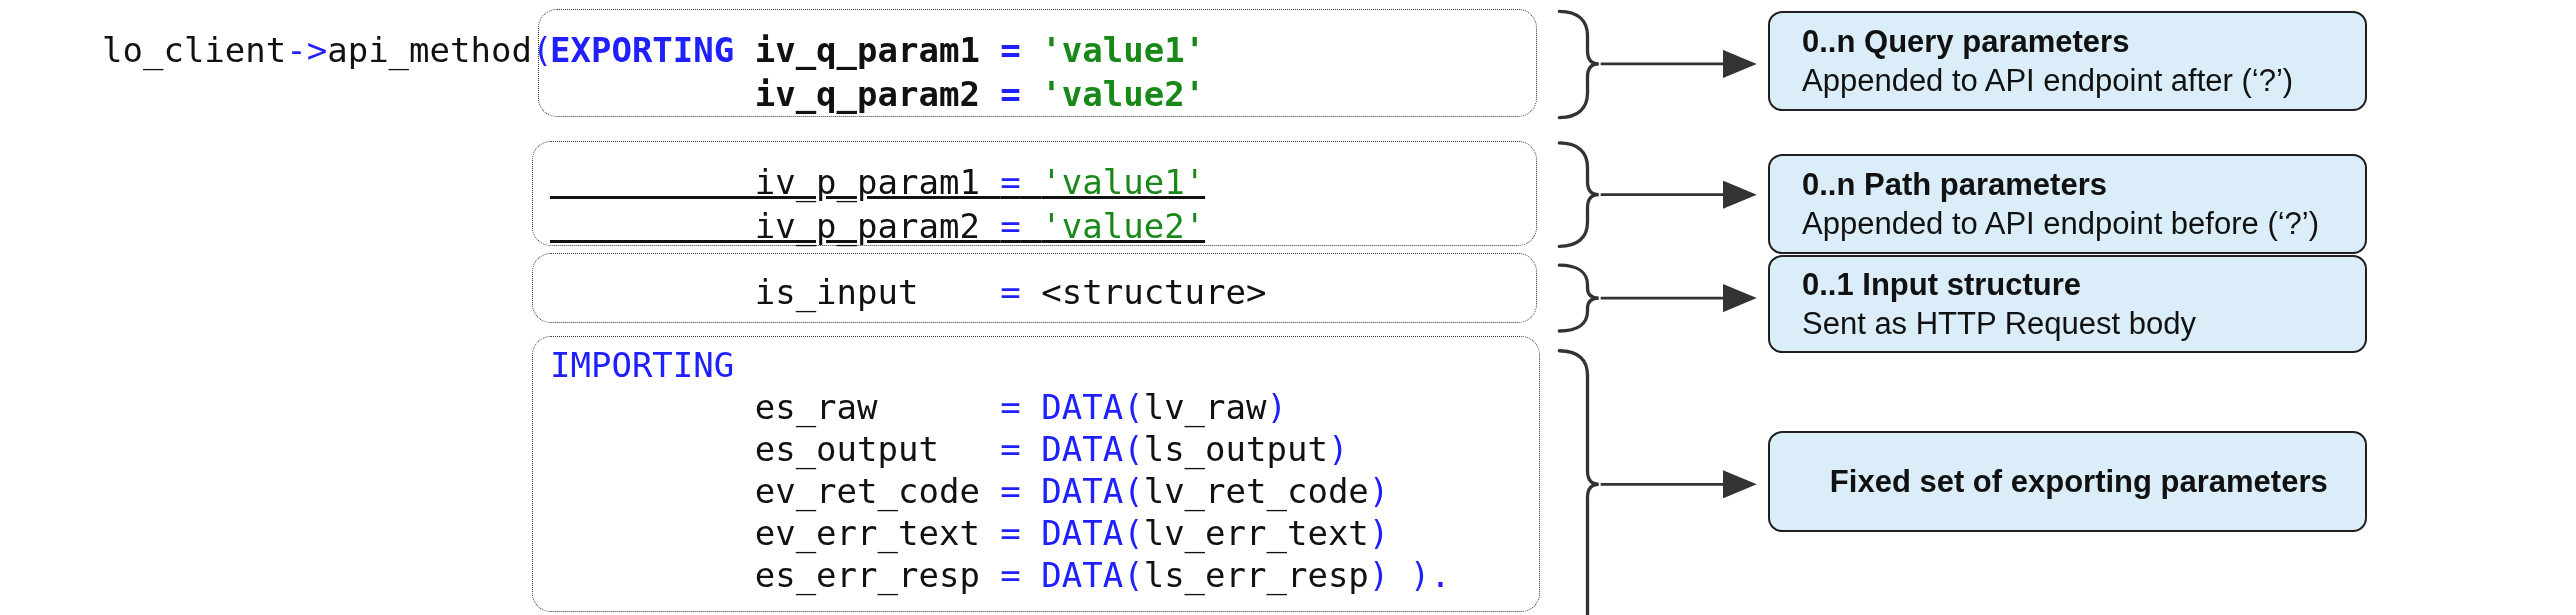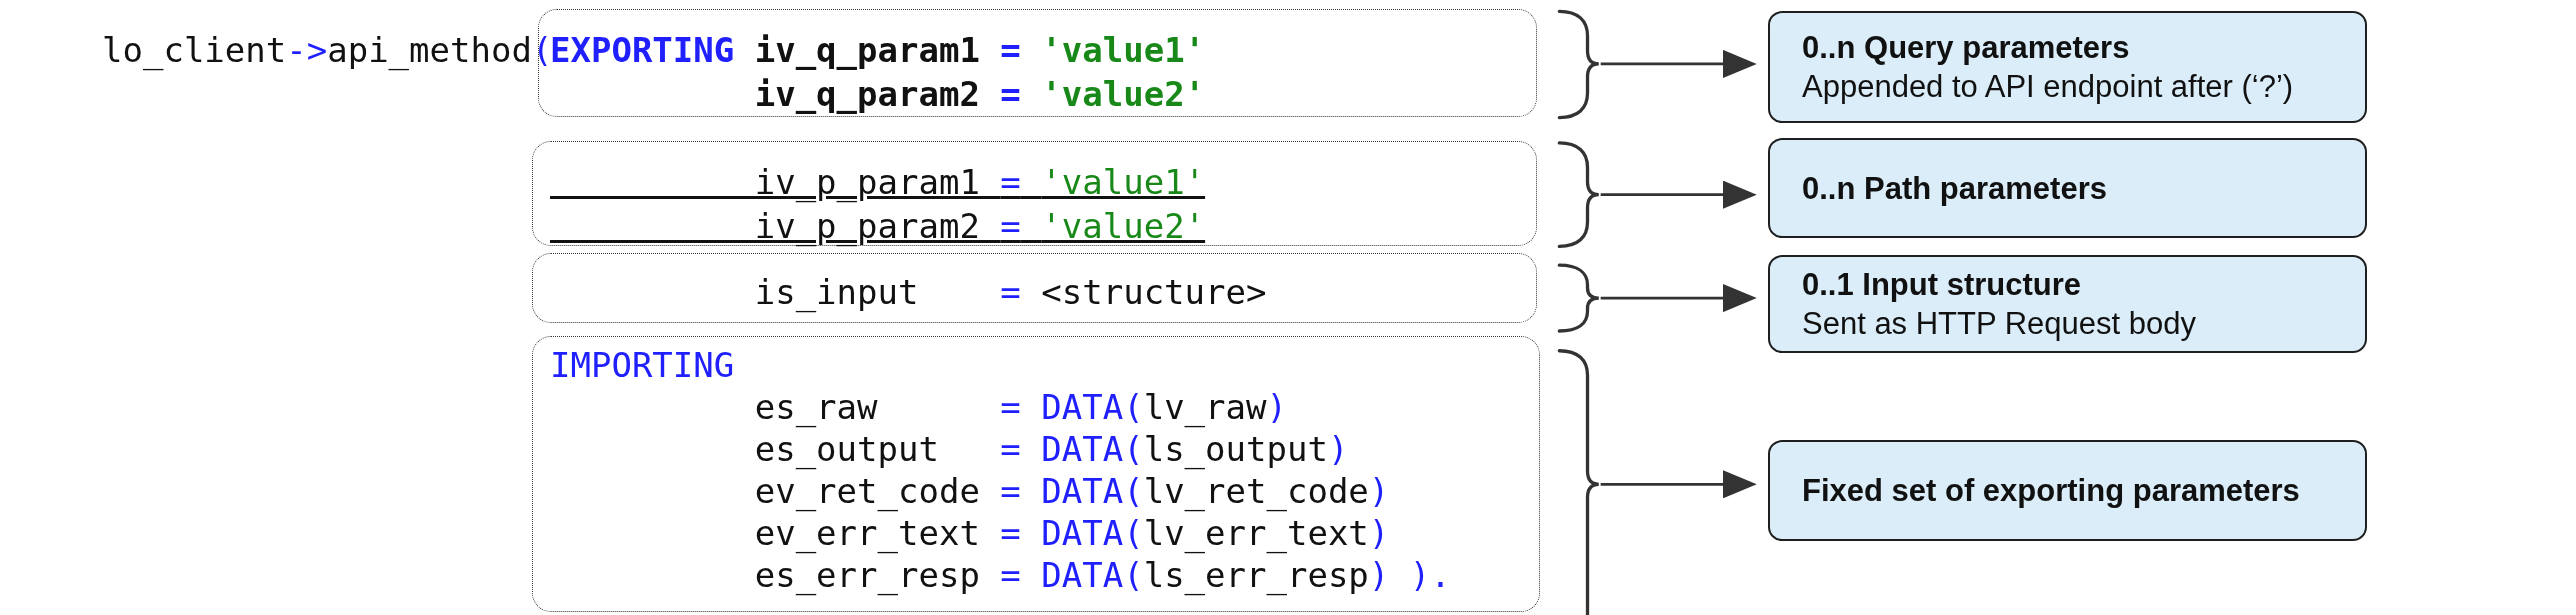--- a/index.html
+++ b/index.html
@@ -102,32 +102,33 @@
     <path d="M1658,152 C1678,152 1688,162 1688,178 L1688,193 Q1688,207 1700,207 Q1688,207 1688,221 L1688,236 C1688,252 1678,262 1658,262" fill="none" stroke="#333333" stroke-width="3.5" stroke-linecap="round"></path>
     <line x1="1702" y1="207" x2="1862" y2="207" stroke="#333333" stroke-width="3" marker-end="url(#arrowhead)"></line>
 
     <path d="M1658,282 C1678,282 1688,290 1688,303 L1688,306 Q1688,317 1700,317 Q1688,317 1688,328 L1688,331 C1688,344 1678,352 1658,352" fill="none" stroke="#333333" stroke-width="3.5" stroke-linecap="round"></path>
     <line x1="1702" y1="317" x2="1862" y2="317" stroke="#333333" stroke-width="3" marker-end="url(#arrowhead)"></line>
 
     <path d="M1658,373 C1678,373 1688,383 1688,399 L1688,501 Q1688,515 1700,515 Q1688,515 1688,529 L1688,670" fill="none" stroke="#333333" stroke-width="3.5" stroke-linecap="round"></path>
     <line x1="1702" y1="515" x2="1862" y2="515" stroke="#333333" stroke-width="3" marker-end="url(#arrowhead)"></line>
   </svg>
 
-  <div class="callout" style="top:11.3px;height:112px;">
+  <div class="callout" style="top:11.3px;height:100px;">
     <span class="title">0..n Query parameters</span>
     <span class="body">Appended to API endpoint after (‘?’)</span>
   </div>
 
-  <div class="callout" style="top:138px;height:100px;">
+  <div class="callout" style="top:154px;height:100px;">
     <span class="title">0..n Path parameters</span>
+    <span class="body">Appended to API endpoint before (‘?’)</span>
   </div>
 
   <div class="callout" style="top:255px;height:98px;">
     <span class="title">0..1 Input structure</span>
     <span class="body">Sent as HTTP Request body</span>
   </div>
 
-  <div class="callout" style="top:440px;height:101px;">
+  <div class="callout" style="top:431px;height:101px;text-align:center;">
     <span class="title">Fixed set of exporting parameters</span>
   </div>
 
 </div>
 
 
 </body></html>

